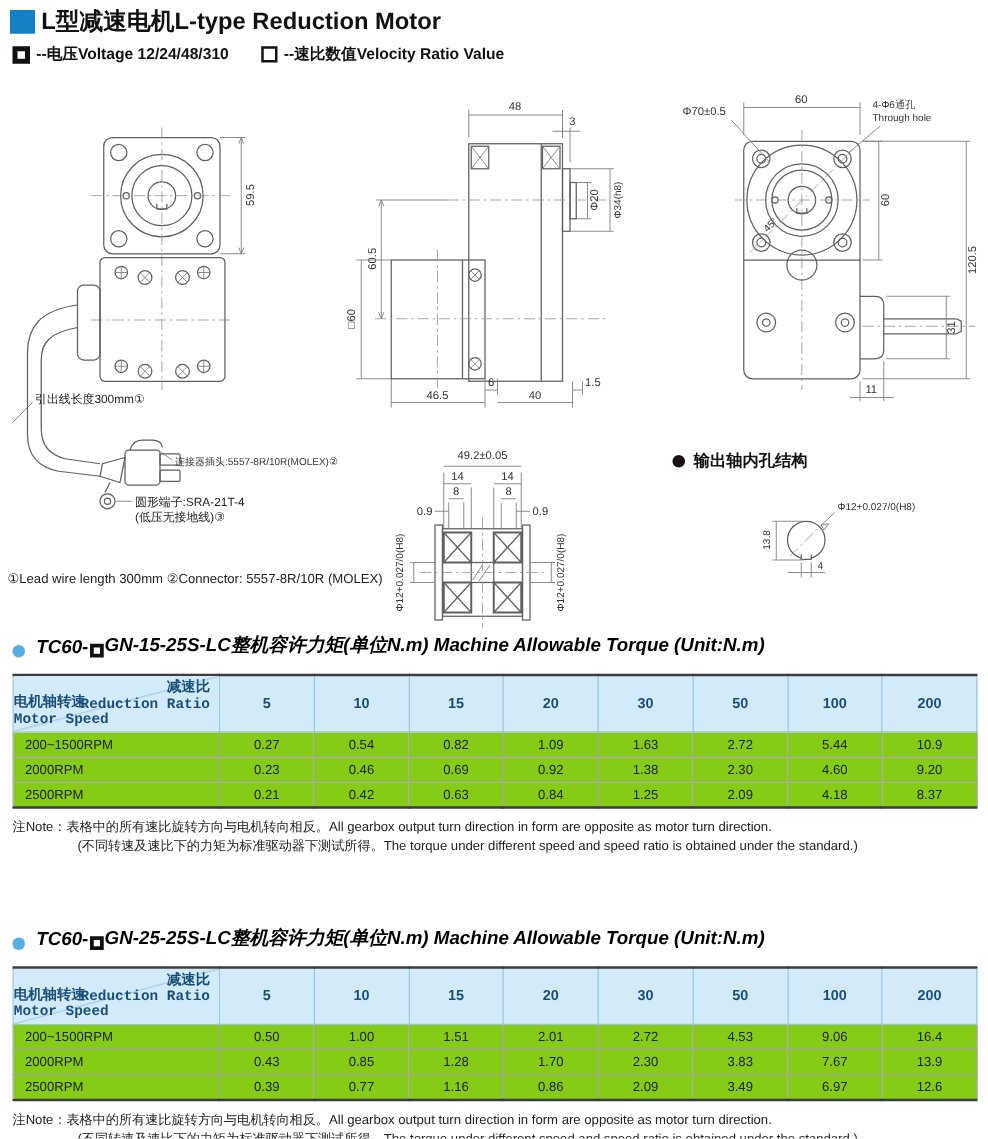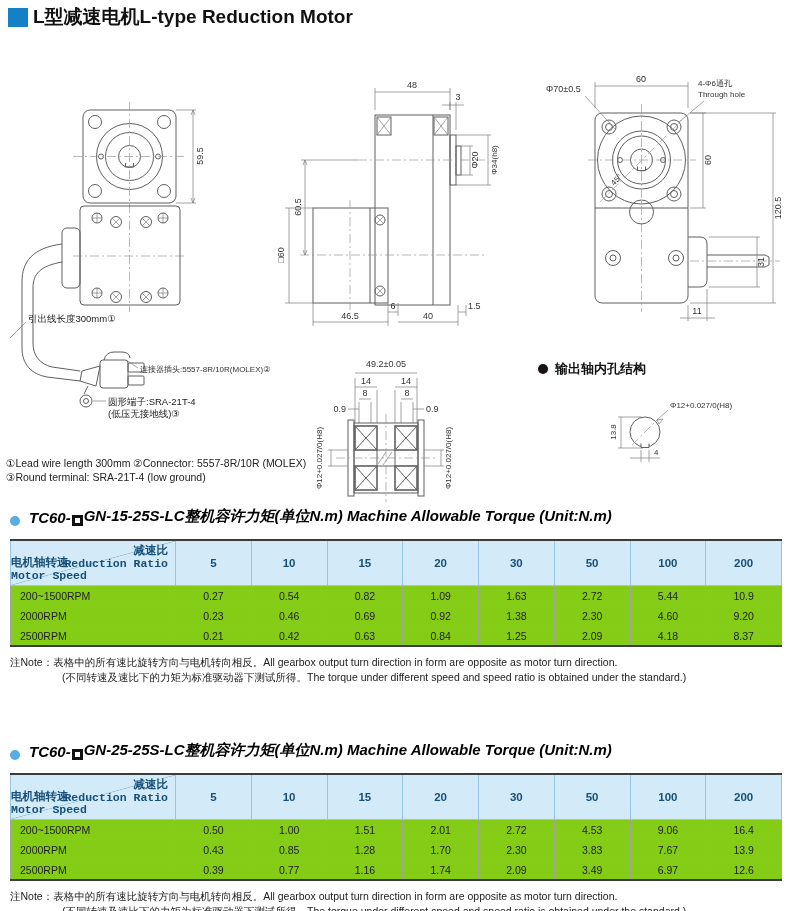--- a/index.html
+++ b/index.html
@@ -49,20 +49,26 @@
 </style>
 </head>
 <body>
 
 <div id="page">
 
   <div id="hdr">
     <span class="title-square"></span>
     <h1>L型减速电机L-type Reduction Motor</h1>
   </div>
+  <div id="legend">
+    <span class="sq-filled"></span>
+    <span>--电压Voltage 12/24/48/310</span>
+    <span class="sq-hollow"></span>
+    <span>--速比数值Velocity Ratio Value</span>
+  </div>
 
   <svg style="left:0;top:60px" width="270" height="395" viewBox="0 0 270 395">
     <g>
       <rect class="dl" x="83" y="50" width="93" height="93" rx="7"></rect>
       <circle class="dl" cx="129.5" cy="96.5" r="33"></circle>
       <circle class="dl" cx="129.5" cy="96.5" r="24"></circle>
       <circle class="dl" cx="129.5" cy="96.5" r="11"></circle>
       <path class="dl" d="M125.5,103 v4 h8 v-4"></path>
       <circle class="dl" cx="95" cy="62" r="6.5"></circle>
         <circle class="dl" cx="164" cy="62" r="6.5"></circle>
@@ -325,21 +331,20 @@
     </g>
   </svg>
 
   <div id="holehead">
     <span class="dot"></span>
     <b>输出轴内孔结构</b>
   </div>
 
   <div id="footnotes">
     <div>①Lead wire length 300mm ②Connector: 5557-8R/10R (MOLEX)</div>
-    <div>③Round terminal: SRA-21T-4 (low ground)</div>
   </div>
 
   <div class="tblock" id="tb1">
     <div class="ttitle">
       <span class="bullet"></span>
       <span>TC60-</span>
         <span class="sq-small"></span>
         <span>GN-15-25S-LC整机容许力矩(单位N.m) Machine Allowable Torque (Unit:N.m)</span>
     </div>
     <table>
@@ -480,21 +485,21 @@
           <td>2.30</td>
           <td>3.83</td>
           <td>7.67</td>
           <td>13.9</td>
         </tr>
         <tr>
           <td class="rl">2500RPM</td>
           <td>0.39</td>
           <td>0.77</td>
           <td>1.16</td>
-          <td>1.74</td>
+          <td>0.86</td>
           <td>2.09</td>
           <td>3.49</td>
           <td>6.97</td>
           <td>12.6</td>
         </tr>
       </tbody>
     </table>
     <div class="note">
       <div>注Note：表格中的所有速比旋转方向与电机转向相反。All gearbox output turn direction in form are opposite as motor turn direction.</div>
       <div class="n2">(不同转速及速比下的力矩为标准驱动器下测试所得。The torque under different speed and speed ratio is obtained under the standard.)</div>

